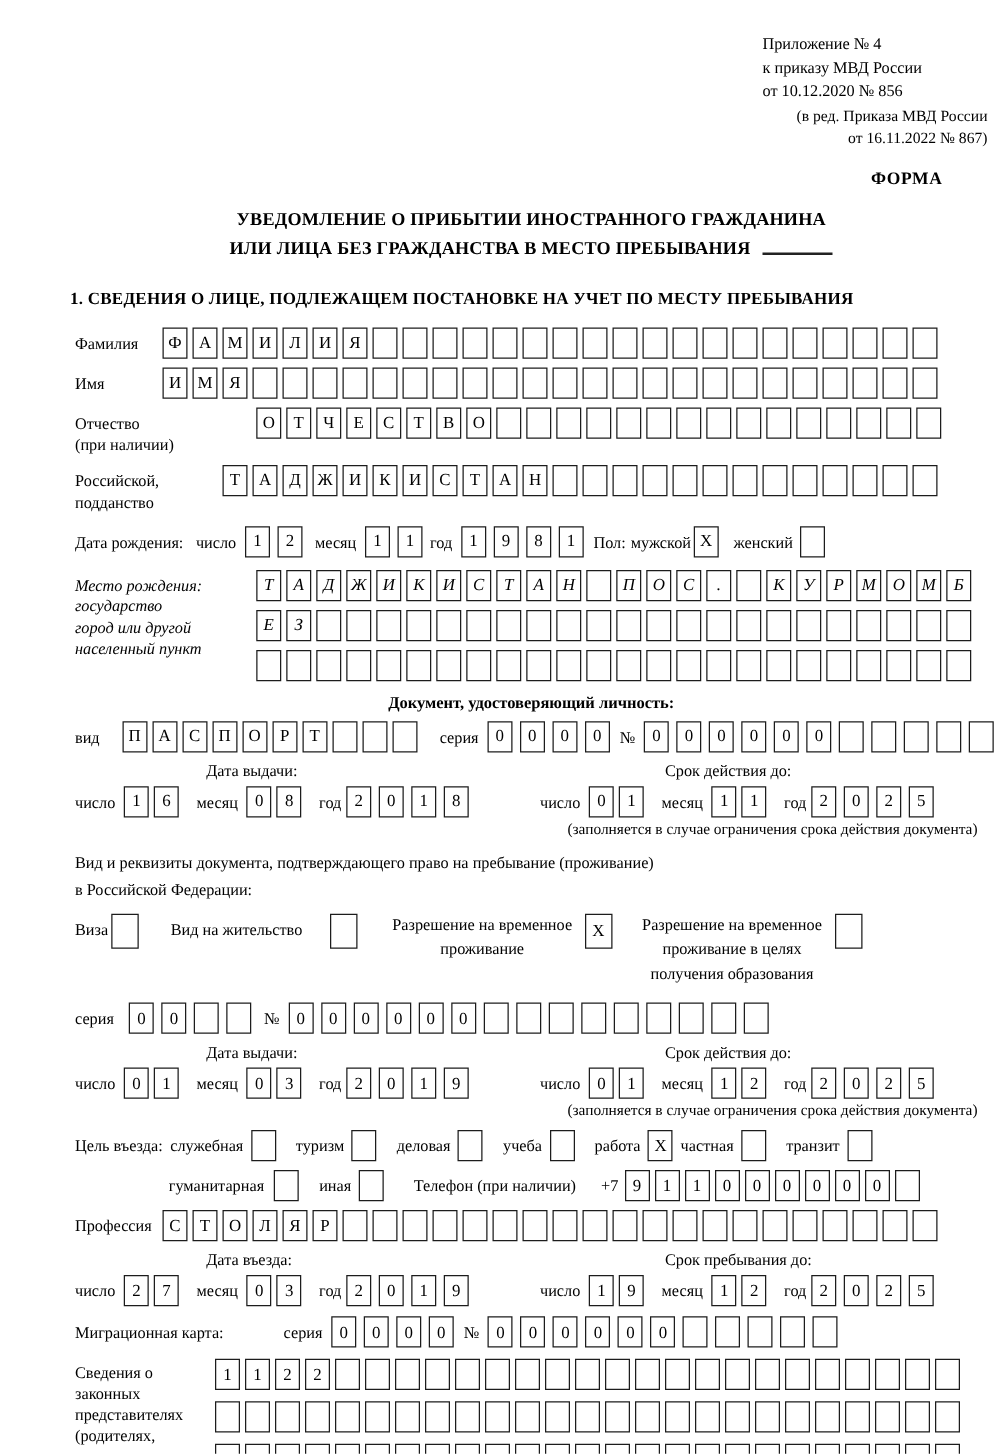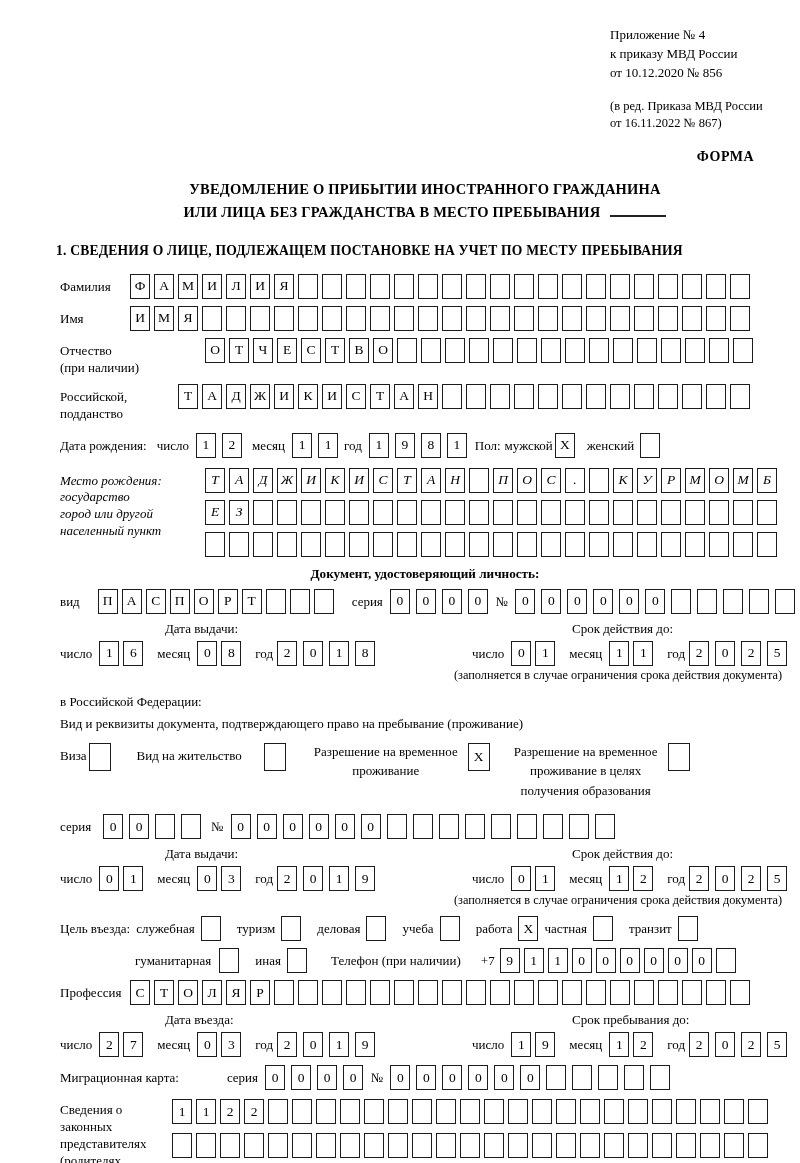--- a/index.html
+++ b/index.html
@@ -2,21 +2,21 @@
 <html><head>
 <meta charset="utf-8">
 <style>
   html,body{margin:0;padding:0;background:#fff;}
   body{width:800px;height:1163px;overflow:hidden;color:#000;
        font-family:"Liberation Serif","DejaVu Serif",serif;font-size:13px;}
   .page{box-sizing:border-box;width:800px;height:1163px;padding:26px 10px 8px 60px;position:relative;}
 
   
   .appendix{margin-left:550px;line-height:1.45;font-size:13px;}
-  .edition{margin-top:15px;font-size:12.5px;line-height:1.4;}
+  .edition{margin-top:2px;font-size:12.5px;line-height:1.4;text-align:right;}
   .forma{margin-top:16px;text-align:right;padding-right:36px;font-weight:bold;font-size:14px;letter-spacing:.5px;}
 
   
   .title{margin-top:13px;text-align:center;font-weight:bold;font-size:14.5px;line-height:1.55;letter-spacing:.2px;}
   .blank{display:inline-block;width:56px;border-bottom:2px solid #222;margin-left:10px;height:1em;vertical-align:baseline;}
   .sect{margin:20px 0 15px -4px;font-weight:bold;font-size:13.6px;letter-spacing:.2px;}
 
   
   .frow{display:flex;align-items:flex-start;margin-bottom:7px;}
   .flabel{flex:none;padding-top:5px;line-height:1.3;}
@@ -27,21 +27,21 @@
   .cells{display:flex;flex:none;}
   .cell{box-sizing:border-box;flex:none;width:20px;height:25px;border:1.7px solid #1c1c1c;margin-right:4px;
         display:inline-flex;align-items:center;justify-content:center;font-size:13.5px;background:#fff;}
   .sp .cell{margin-right:6px;}
   .boxcol .cells{margin-bottom:7px;}
 
   
   .dlbl{padding-top:5px;margin-right:7px;}
   .dategrp{display:flex;align-items:flex-start;}
   .dategrp .cells{margin-right:10px;}
-  .twocol{display:flex;margin-top:2px;gap:40px;}
+  .twocol{display:flex;margin-top:2px;}
   .col1{width:372px;flex:none;}
   .col2{flex:1;}
   .dhead{padding-left:105px;margin-bottom:4px;}
   .dhead2{padding-left:100px;margin-bottom:4px;}
   .note{text-align:right;padding-right:8px;font-size:12.3px;margin:2px 0 8px;}
 
   
   .docheading{text-align:center;font-weight:bold;font-size:13.2px;margin:2px 0 7px;}
 
   
@@ -412,22 +412,22 @@
             <span class="cell">0</span>
             <span class="cell">2</span>
             <span class="cell">5</span>
           </span>
       </div>
     </div>
   </div>
   <div class="note">(заполняется в случае ограничения срока действия документа)</div>
 
   <div class="staytext">
+    <div>Вид и реквизиты документа, подтверждающего право на пребывание (проживание)</div>
     <div>в Российской Федерации:</div>
-    <div>Вид и реквизиты документа, подтверждающего право на пребывание (проживание)</div>
   </div>
 
   <div class="permits">
     <span class="plbl">Виза</span>
     <span class="cells" style="margin:2px 0 0 2px;">
         <span class="cell"></span>
       </span>
     <span class="plbl" style="margin-left:22px;">Вид на жительство</span>
     <span class="cells" style="margin:2px 0 0 22px;">
         <span class="cell"></span>

